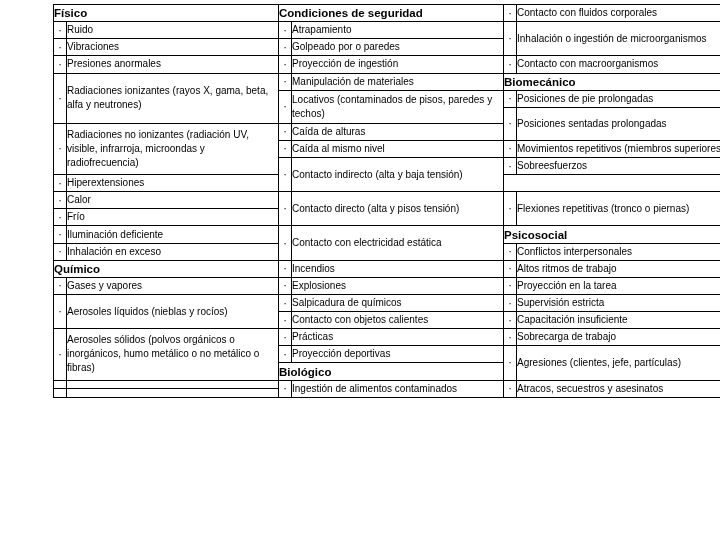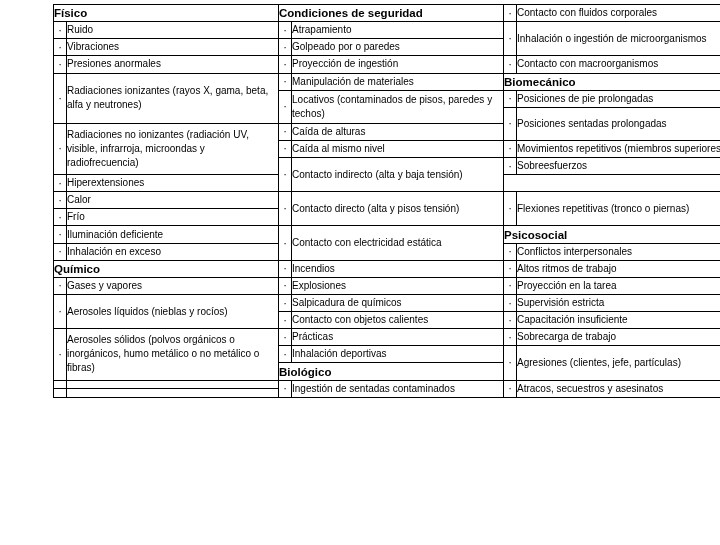--- a/index.html
+++ b/index.html
@@ -221,34 +221,34 @@
         <td class="bullet" rowspan="3">·</td>
         <td class="txt" rowspan="3">Aerosoles sólidos (polvos orgánicos o inorgánicos, humo metálico o no metálico o fibras)</td>
         <td class="bullet">·</td>
         <td class="txt">Prácticas</td>
         <td class="bullet">·</td>
         <td class="txt">Sobrecarga de trabajo</td>
       </tr>
 
       <tr>
         <td class="bullet">·</td>
-        <td class="txt">Inhalación deportivas</td>
+        <td class="txt">Proyección deportivas</td>
         <td class="bullet" rowspan="2">·</td>
         <td class="txt" rowspan="2">Agresiones (clientes, jefe, partículas)</td>
       </tr>
 
       <tr>
         <td class="hdr" colspan="2">Biológico</td>
       </tr>
 
       <tr>
         <td class="bullet empty"></td>
         <td class="txt empty"></td>
         <td class="bullet" rowspan="2">·</td>
-        <td class="txt" rowspan="2">Ingestión de sentadas contaminados</td>
+        <td class="txt" rowspan="2">Ingestión de alimentos contaminados</td>
         <td class="bullet" rowspan="2">·</td>
         <td class="txt" rowspan="2">Atracos, secuestros y asesinatos</td>
       </tr>
 
       <tr>
         <td class="bullet empty"></td>
         <td class="txt empty"></td>
       </tr>
 
     </tbody>

